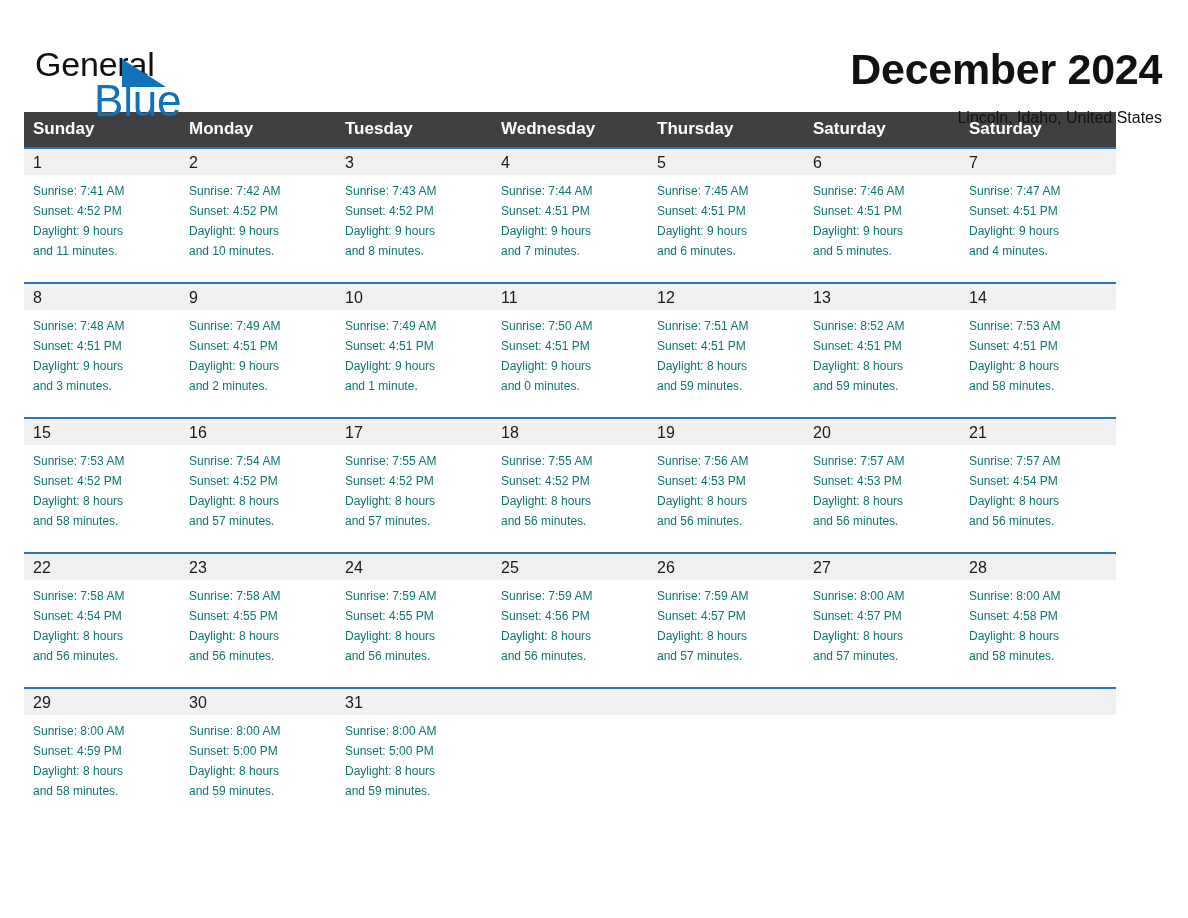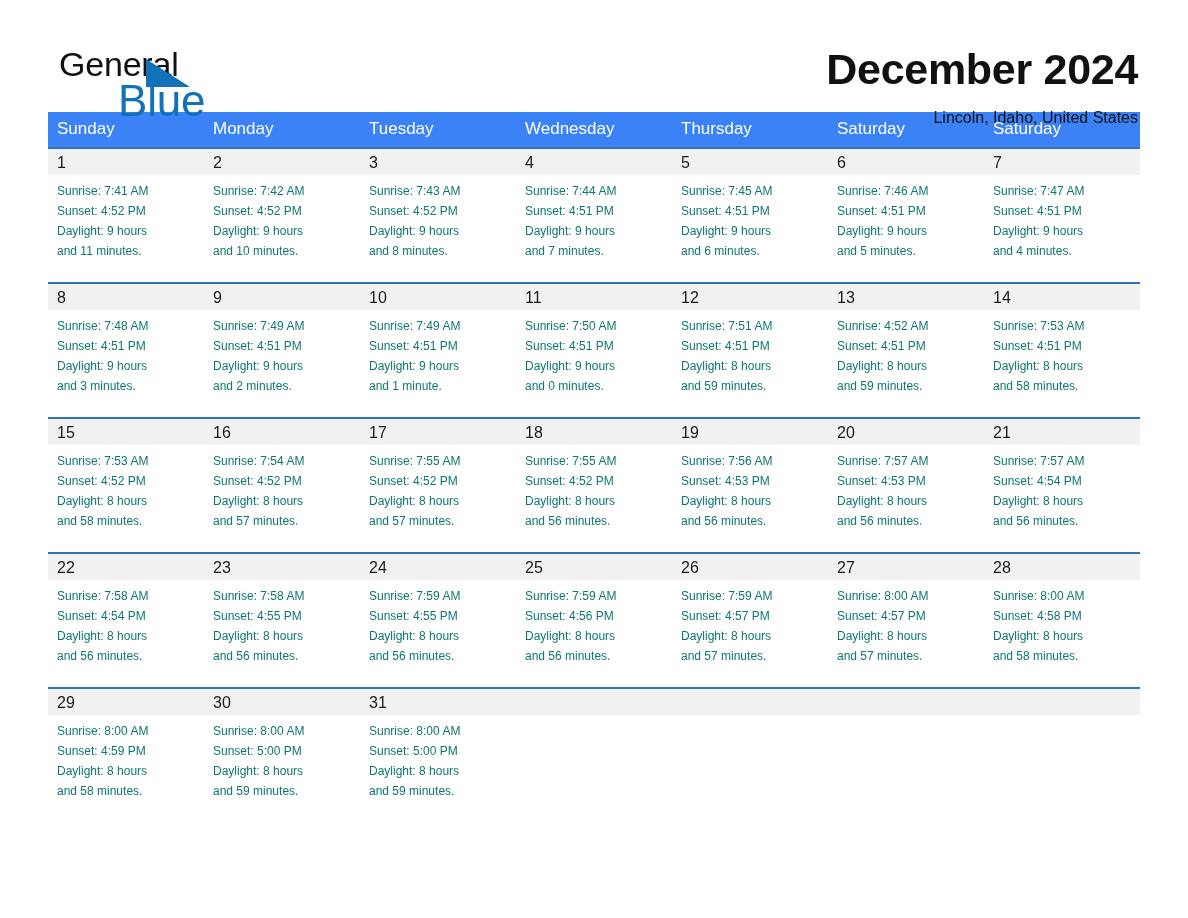--- a/index.html
+++ b/index.html
@@ -11,21 +11,21 @@
   }
   body {
     font-family: "Liberation Sans", sans-serif;
     color: #000000;
     overflow: hidden;
   }
   .page {
     position: relative;
     width: 1188px;
     height: 918px;
-    padding: 0 48px;
+    padding: 0 24px;
   }
 
   
   .masthead {
     display: flex;
     align-items: flex-start;
     justify-content: space-between;
     padding-top: 44px;
     height: 110px;
   }
@@ -85,24 +85,24 @@
   
   .calendar {
     width: 1092px;
     border-collapse: collapse;
     table-layout: fixed;
     margin-top: 2px;
   }
   .calendar col { width: 156px; }
 
   thead th {
-    background: #3b82f6;
+    background: #404040;
     color: #ffffff;
     font-size: 17px;
-    font-weight: normal;
+    font-weight: bold;
     text-align: left;
     padding: 7px 0 8px 9px;
     line-height: 20px;
     border: none;
   }
 
   tbody td {
     vertical-align: top;
     padding: 0;
     border: none;
@@ -303,21 +303,21 @@
                 <div>Sunset: 4:51 PM</div>
                 <div>Daylight: 8 hours</div>
                 <div>and 59 minutes.</div>
               </div>
             </div>
           </td>
           <td>
             <div class="daybox">
               <div class="daynum-band">13</div>
               <div class="details">
-                <div>Sunrise: 4:52 AM</div>
+                <div>Sunrise: 8:52 AM</div>
                 <div>Sunset: 4:51 PM</div>
                 <div>Daylight: 8 hours</div>
                 <div>and 59 minutes.</div>
               </div>
             </div>
           </td>
           <td>
             <div class="daybox">
               <div class="daynum-band">14</div>
               <div class="details">

